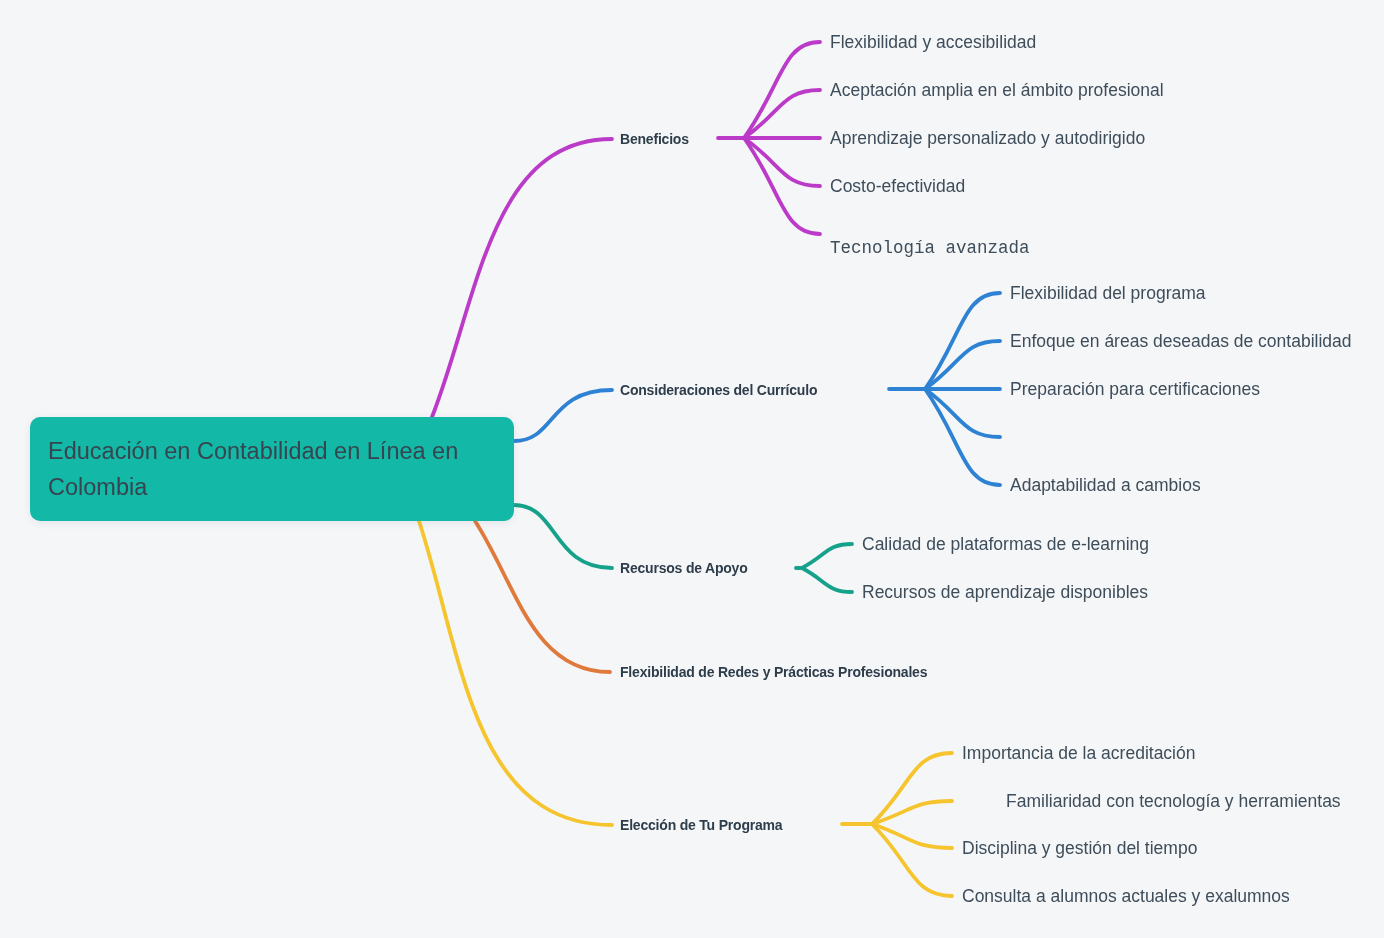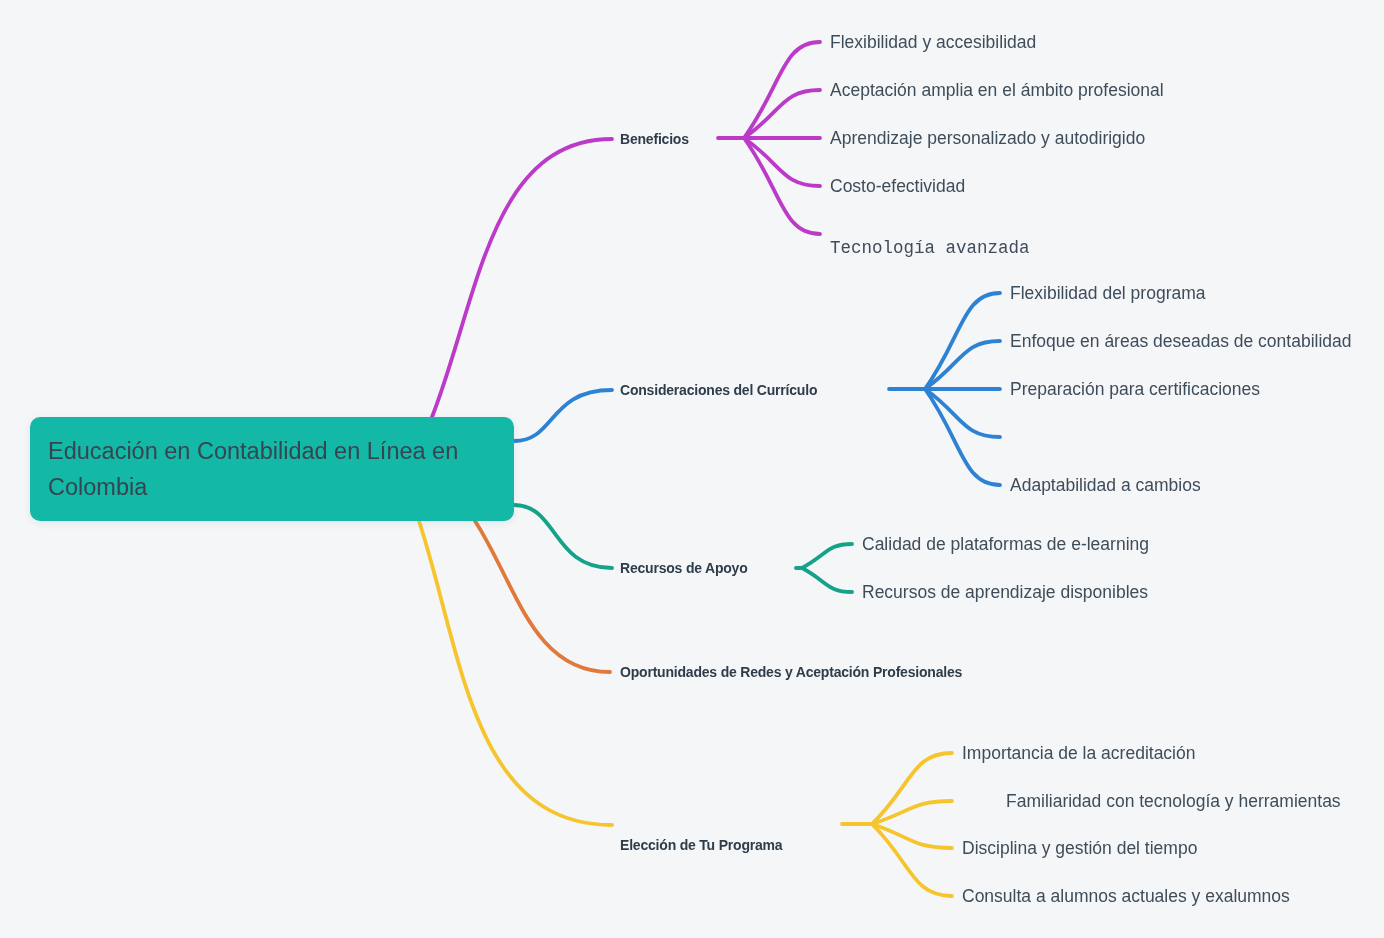--- a/index.html
+++ b/index.html
@@ -85,22 +85,22 @@
       <path d="M 872 824 C 912 863.6, 912 896, 952 896" fill="none" stroke="#f6c42d" stroke-width="3.8" stroke-linecap="round"></path>
     </svg>
 
   <div class="root-node">
     <span>Educación en Contabilidad en Línea en Colombia</span>
   </div>
 
   <div class="branch-label" id="bl0" style="left:620px; top:139px;">Beneficios</div>
   <div class="branch-label" id="bl1" style="left:620px; top:390px;">Consideraciones del Currículo</div>
   <div class="branch-label" id="bl2" style="left:620px; top:568px;">Recursos de Apoyo</div>
-  <div class="branch-label wrap" id="bl3" style="left:620px; top:672px;">Oportunidades de Redes y Aceptación Profesionales</div>
-  <div class="branch-label" id="bl4" style="left:620px; top:825px;margin-top:20px;">Elección de Tu Programa</div>
+  <div class="branch-label wrap" id="bl3" style="left:620px; top:672px;">Flexibilidad de Redes y Prácticas Profesionales</div>
+  <div class="branch-label" id="bl4" style="left:620px; top:825px;">Elección de Tu Programa</div>
 
   <div class="child-label" style="left:830px; top:42px;">Flexibilidad y accesibilidad</div>
   <div class="child-label" style="left:830px; top:90px;">Aceptación amplia en el ámbito profesional</div>
   <div class="child-label" style="left:830px; top:138px;">Aprendizaje personalizado y autodirigido</div>
   <div class="child-label" style="left:830px; top:186px;">Costo-efectividad</div>
   <div class="child-label" style="left:830px; top:248px;font-family:Liberation Mono, monospace;">Tecnología avanzada</div>
 
   <div class="child-label" style="left:1010px; top:293px;">Flexibilidad del programa</div>
   <div class="child-label" style="left:1010px; top:341px;">Enfoque en áreas deseadas de contabilidad</div>
   <div class="child-label" style="left:1010px; top:389px;">Preparación para certificaciones</div>

